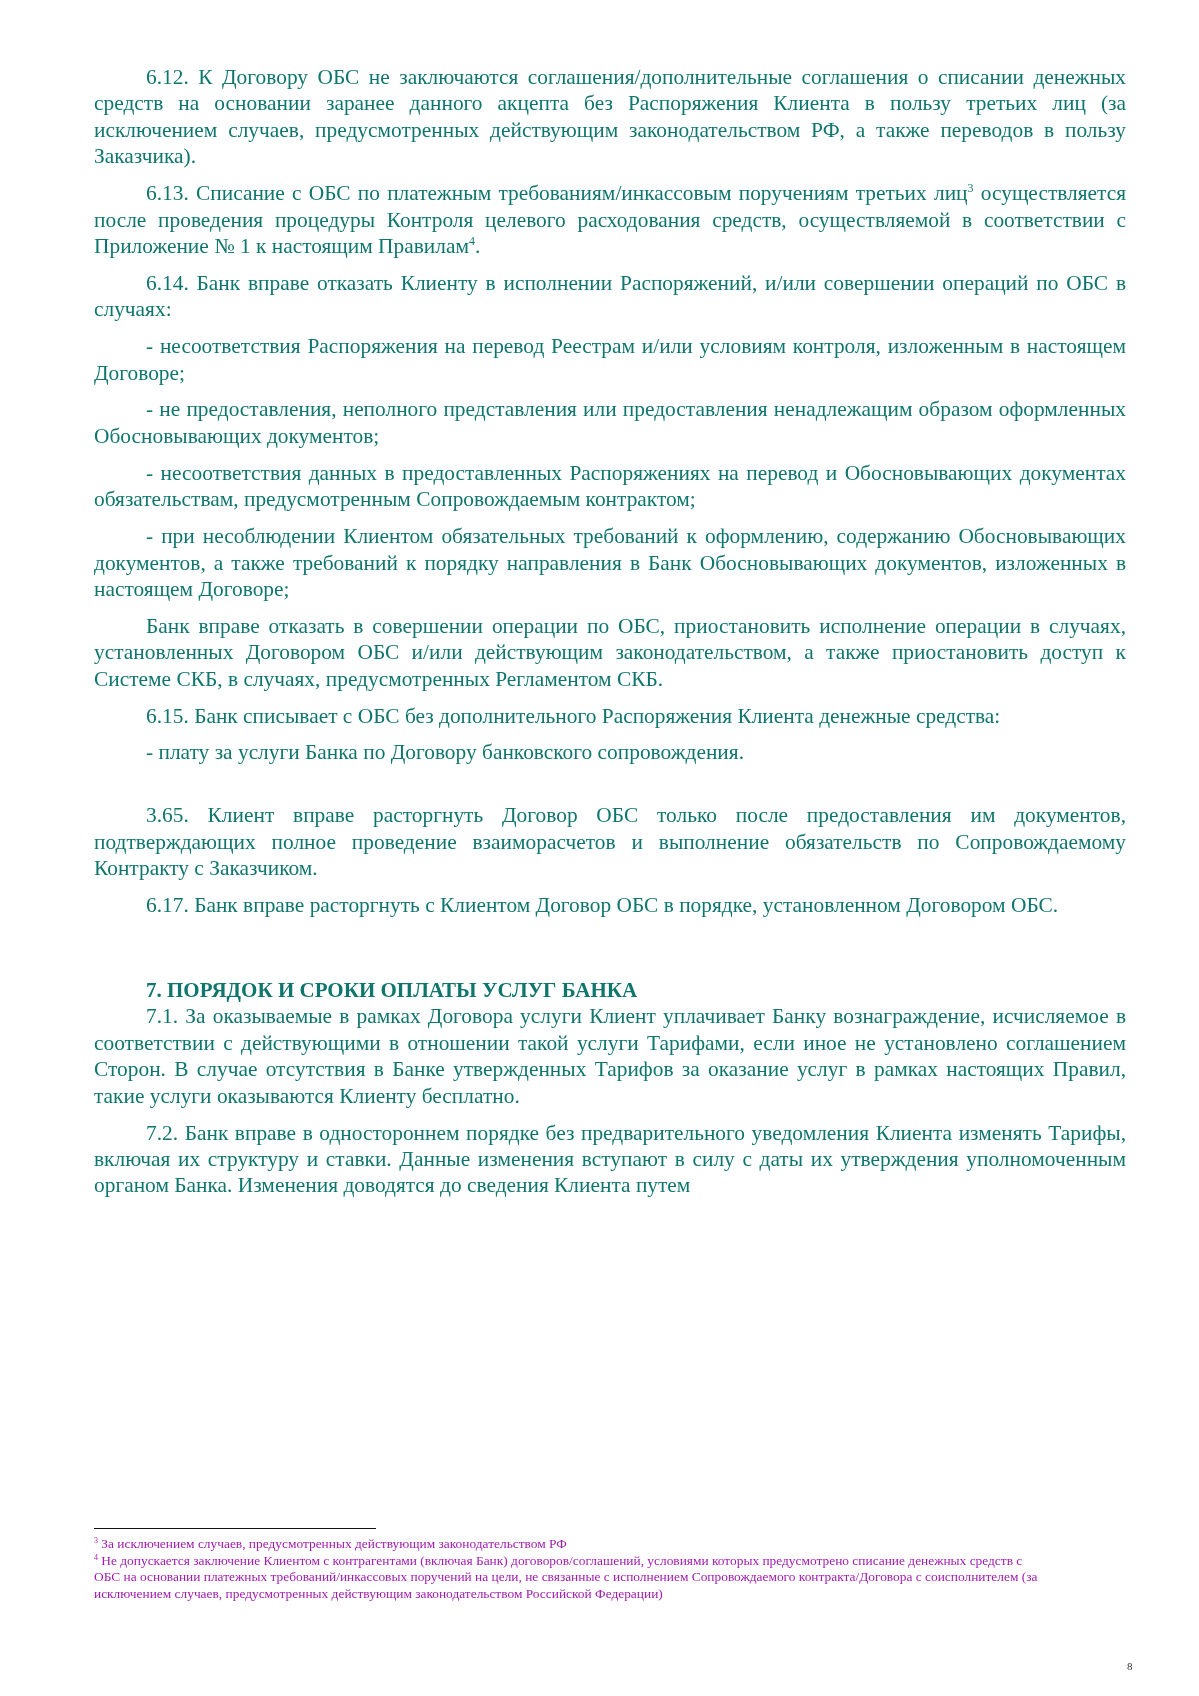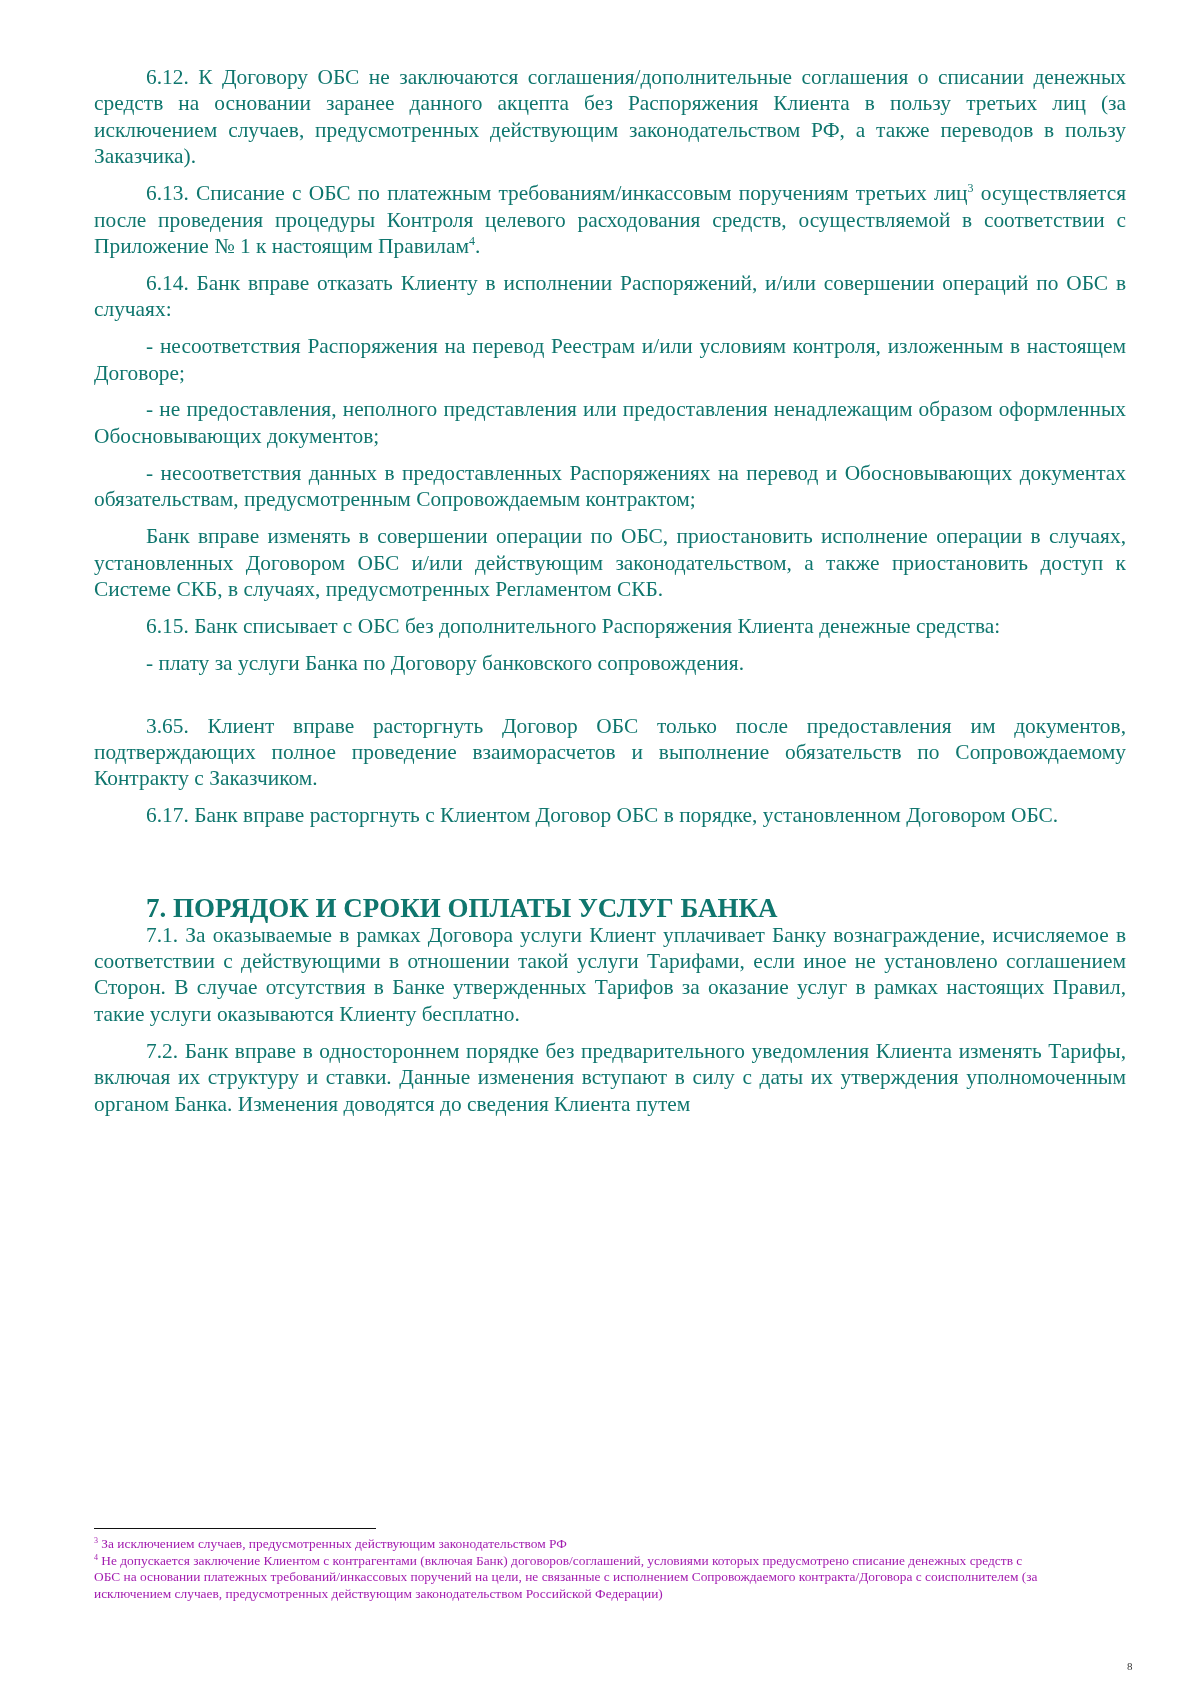--- a/index.html
+++ b/index.html
@@ -7,21 +7,21 @@
   .page {
     position: absolute; left: 94px; top: 64px; width: 1032px;
     font-family: "Liberation Serif", serif; color: #0f766e;
     font-size: 21.4px; line-height: 26.4px;
   }
   .p { text-align: justify; text-indent: 52px; margin: 0 0 10.5px 0; }
   .p.li { text-indent: 52px; }
   .p.li2 { padding-left: 52px; text-indent: 0; }
   .gap { height: 26px; }
   .gap2 { height: 40px; }
-  .h { font-weight: bold; margin: 16px 0 0 52px; font-size: 27px; line-height: 26.4px; }
+  .h { font-weight: bold; margin: 8px 0 0 52px; font-size: 21px; line-height: 26.4px; }
   sup { font-size: 12px; line-height: 0; vertical-align: 8px; }
   .fn-rule { position: absolute; left: 94px; top: 1528px; width: 282px; border-top: 1.5px solid #111; }
   .footnotes {
     position: absolute; left: 94px; top: 1536px; width: 950px;
     font-family: "Liberation Serif", serif; font-size: 13.4px; line-height: 16.6px; color: #a21caf;
   }
   .footnotes sup { font-size: 8px; vertical-align: 5px; }
   .fn { margin: 0; }
   .pagenum {
     position: absolute; left: 1127px; top: 1660px;
@@ -33,21 +33,22 @@
 
 <div class="page">
   <p class="p">6.12. К Договору ОБС не заключаются соглашения/дополнительные соглашения о списании денежных средств на основании заранее данного акцепта без Распоряжения Клиента в пользу третьих лиц (за исключением случаев, предусмотренных действующим законодательством РФ, а также переводов в пользу Заказчика).</p>
 
   <p class="p"><span>6.13. Списание с ОБС по платежным требованиям/инкассовым поручениям третьих лиц</span><sup>3</sup><span> осуществляется после проведения процедуры Контроля целевого расходования средств, осуществляемой в соответствии с  Приложение № 1 к настоящим Правилам</span><sup>4</sup><span>.</span></p>
 
   <p class="p">6.14. Банк вправе отказать Клиенту в исполнении Распоряжений, и/или совершении операций по ОБС в случаях:</p>
   <p class="p li">- несоответствия Распоряжения на перевод Реестрам и/или условиям контроля, изложенным в настоящем Договоре;</p>
   <p class="p li">- не предоставления, неполного представления или предоставления ненадлежащим образом оформленных Обосновывающих документов;</p>
   <p class="p li">- несоответствия данных в предоставленных Распоряжениях на перевод и Обосновывающих документах обязательствам, предусмотренным Сопровождаемым контрактом;</p>
-  <p class="p">Банк вправе изменять в совершении операции по ОБС, приостановить исполнение операции в случаях, установленных Договором ОБС и/или действующим законодательством, а также приостановить доступ к Системе СКБ, в случаях, предусмотренных Регламентом СКБ.</p>
+  <p class="p li">- при несоблюдении Клиентом обязательных требований к оформлению, содержанию Обосновывающих документов, а также требований к порядку направления в Банк Обосновывающих документов, изложенных в настоящем Договоре;</p>
+  <p class="p">Банк вправе отказать в совершении операции по ОБС, приостановить исполнение операции в случаях, установленных Договором ОБС и/или действующим законодательством, а также приостановить доступ к Системе СКБ, в случаях, предусмотренных Регламентом СКБ.</p>
 
   <p class="p">6.15. Банк списывает с ОБС без дополнительного Распоряжения Клиента денежные средства:</p>
   <p class="p li2">- плату за услуги Банка по Договору банковского сопровождения.</p>
 
   <div class="gap"></div>
 
   <p class="p">3.65. Клиент вправе расторгнуть Договор ОБС только после предоставления им документов, подтверждающих полное проведение взаиморасчетов и выполнение обязательств по Сопровождаемому Контракту с Заказчиком.</p>
   <p class="p">6.17. Банк вправе расторгнуть с Клиентом Договор ОБС в порядке, установленном Договором ОБС.</p>
 
   <div class="gap2"></div>

